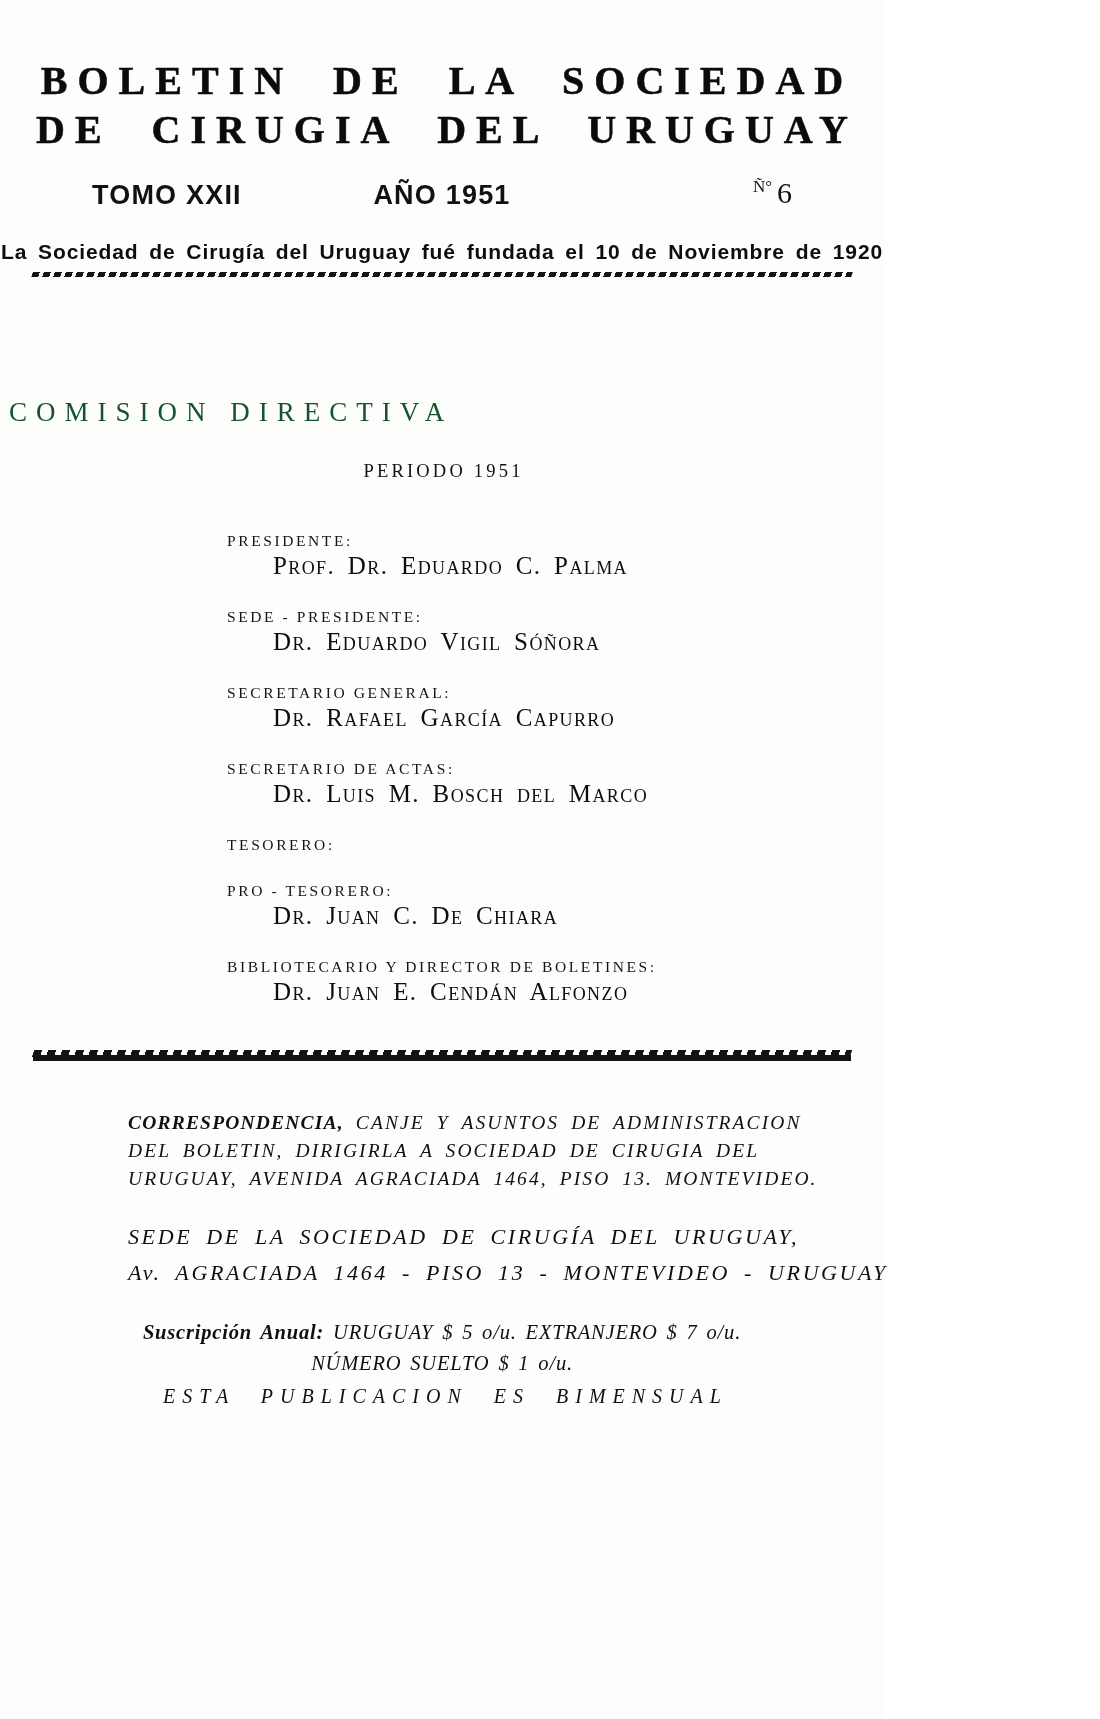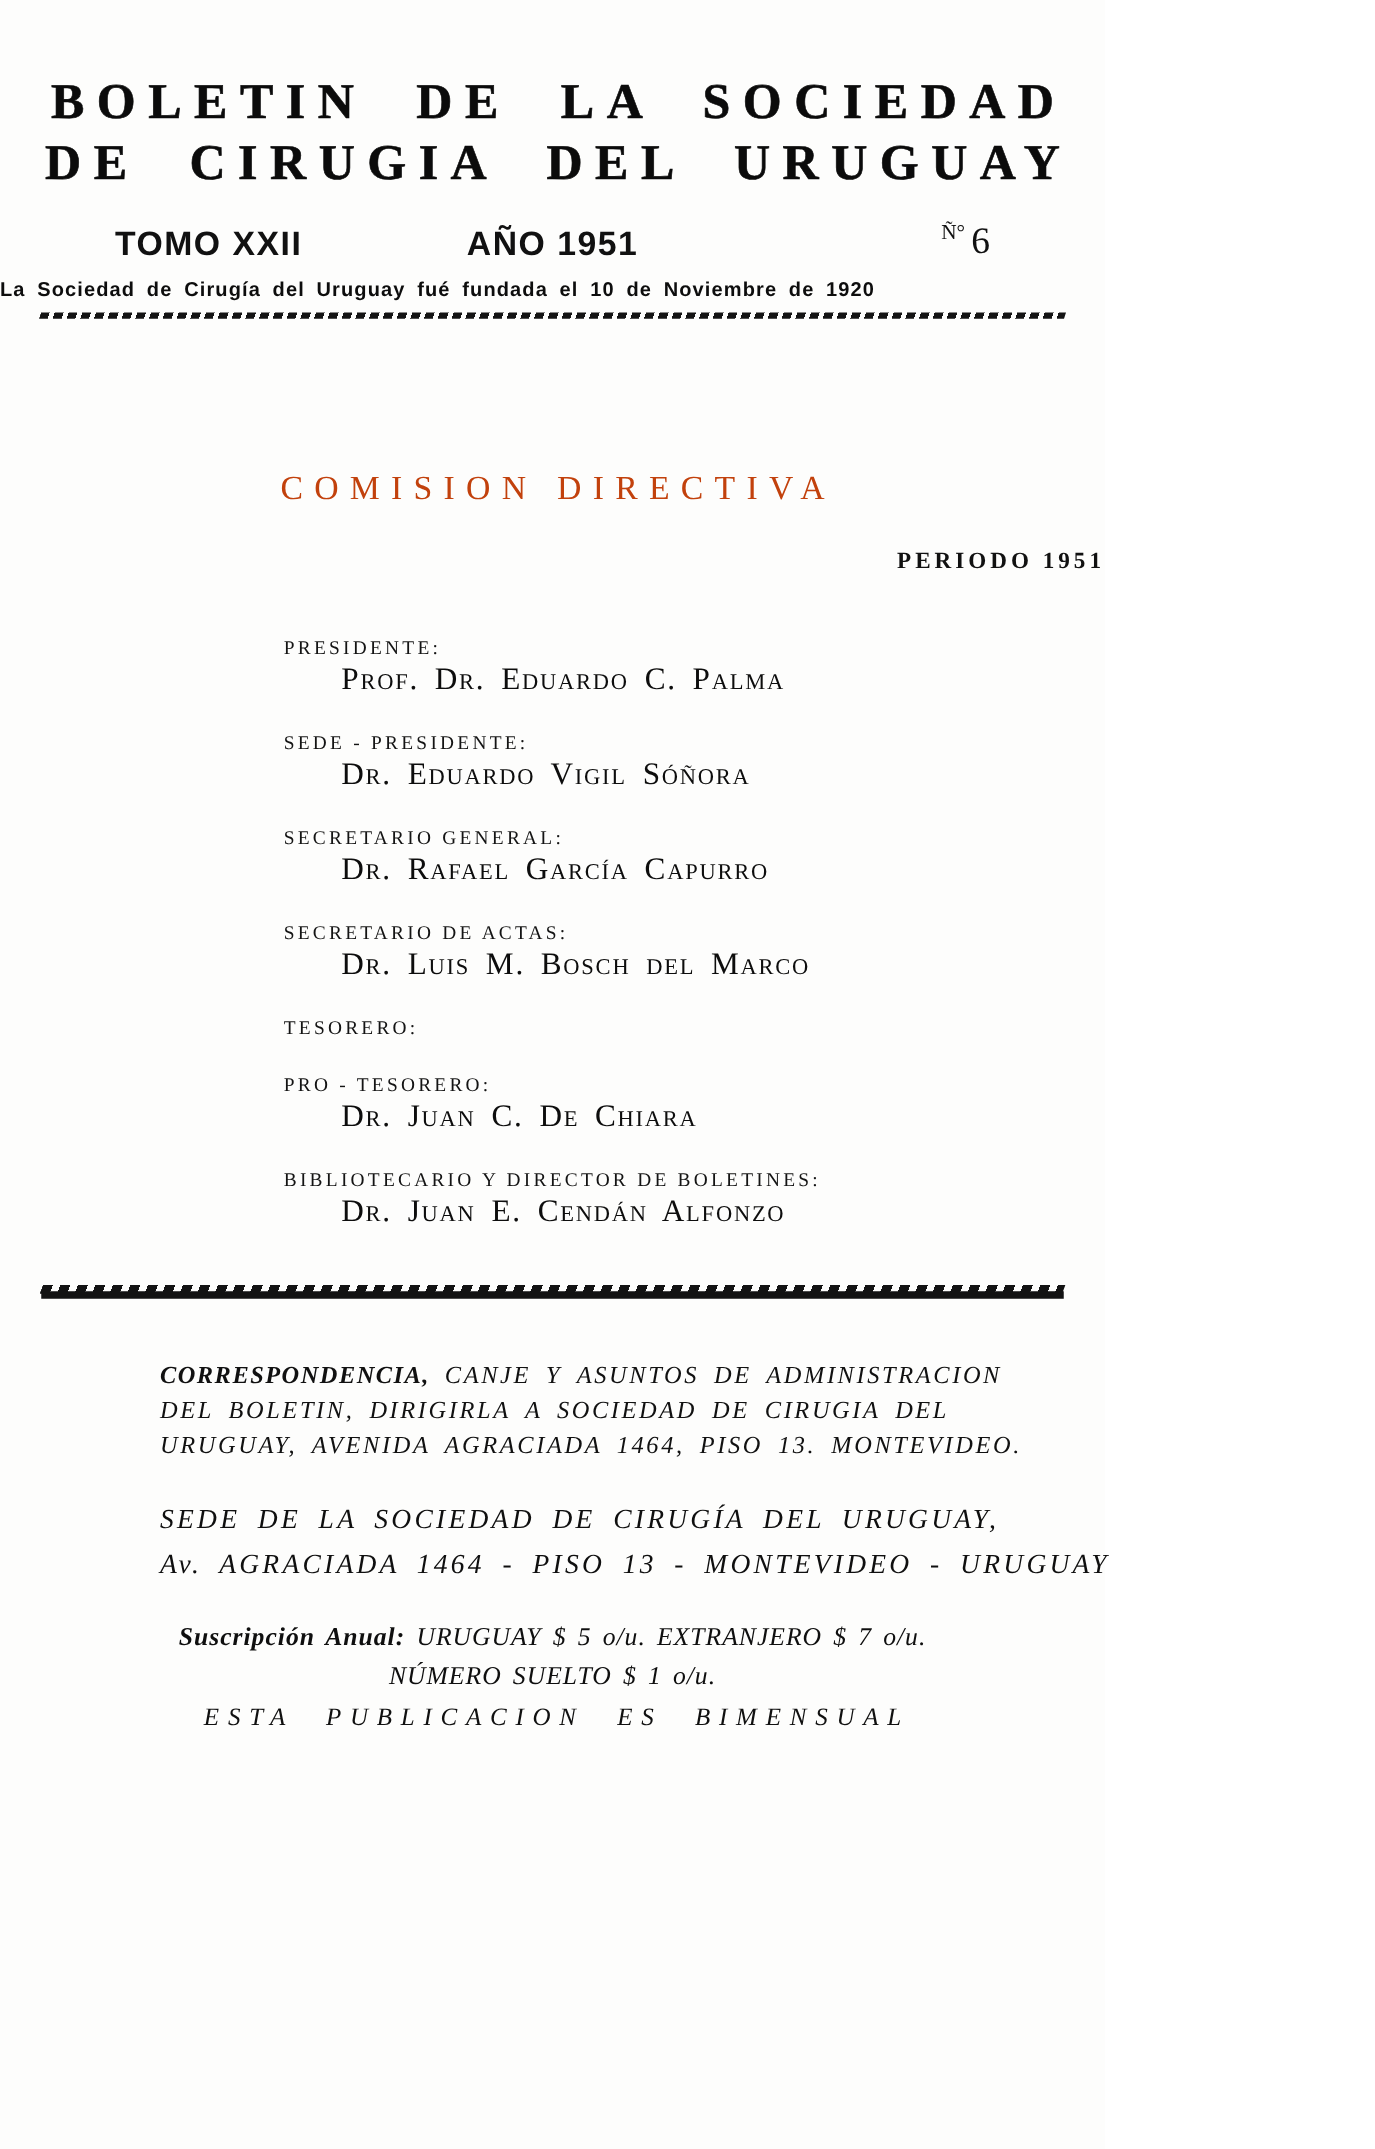--- a/index.html
+++ b/index.html
@@ -54,24 +54,25 @@
     position:absolute;right:92px;top:-4px;
     font-family:"Liberation Serif","DejaVu Serif",serif;
     font-weight:normal;font-size:30px;
   }
   .issue-row .num .ord{
     font-size:17px;vertical-align:super;
   }
   .issue-row .num .val{ margin-left:5px; }
 
   .founded{
-    margin-top:4px;
+    margin-top:20px;
+    text-align:center;
     font-family:"Liberation Sans","DejaVu Sans",sans-serif;
     font-weight:bold;
-    font-size:16px;
+    font-size:21px;
     letter-spacing:0.9px;
     word-spacing:4px;
     color:#0d0d0d;
   }
 
   
   .rule-thin{
     margin:6px auto 0 auto;
     width:820px;height:9px;
     background-image:repeating-linear-gradient(
@@ -97,31 +98,31 @@
     background-image:repeating-linear-gradient(
         90deg,
         #131313 0px, #131313 8px,
         rgba(0,0,0,0) 8px, rgba(0,0,0,0) 14px);
     transform:skewX(-20deg);
   }
 
   
   .committee{ margin-top:118px; }
   .comm-title{
-    text-align:center;
+    text-align:left;
     font-size:27px;
     letter-spacing:9px;
     text-indent:9px;
     font-weight:normal;
-    color:#c2410c;
+    color:#14532d;
   }
   .comm-period{
     margin-top:33px;
-    text-align:right;
-    font-weight:bold;
+    text-align:center;
+    font-weight:normal;
     font-size:18.5px;
     letter-spacing:3.2px;
     text-indent:3px;
   }
 
   .officers{
     margin:50px 0 0 0;
     padding-left:225px;
   }
   .officer{ margin-bottom:28px; }

